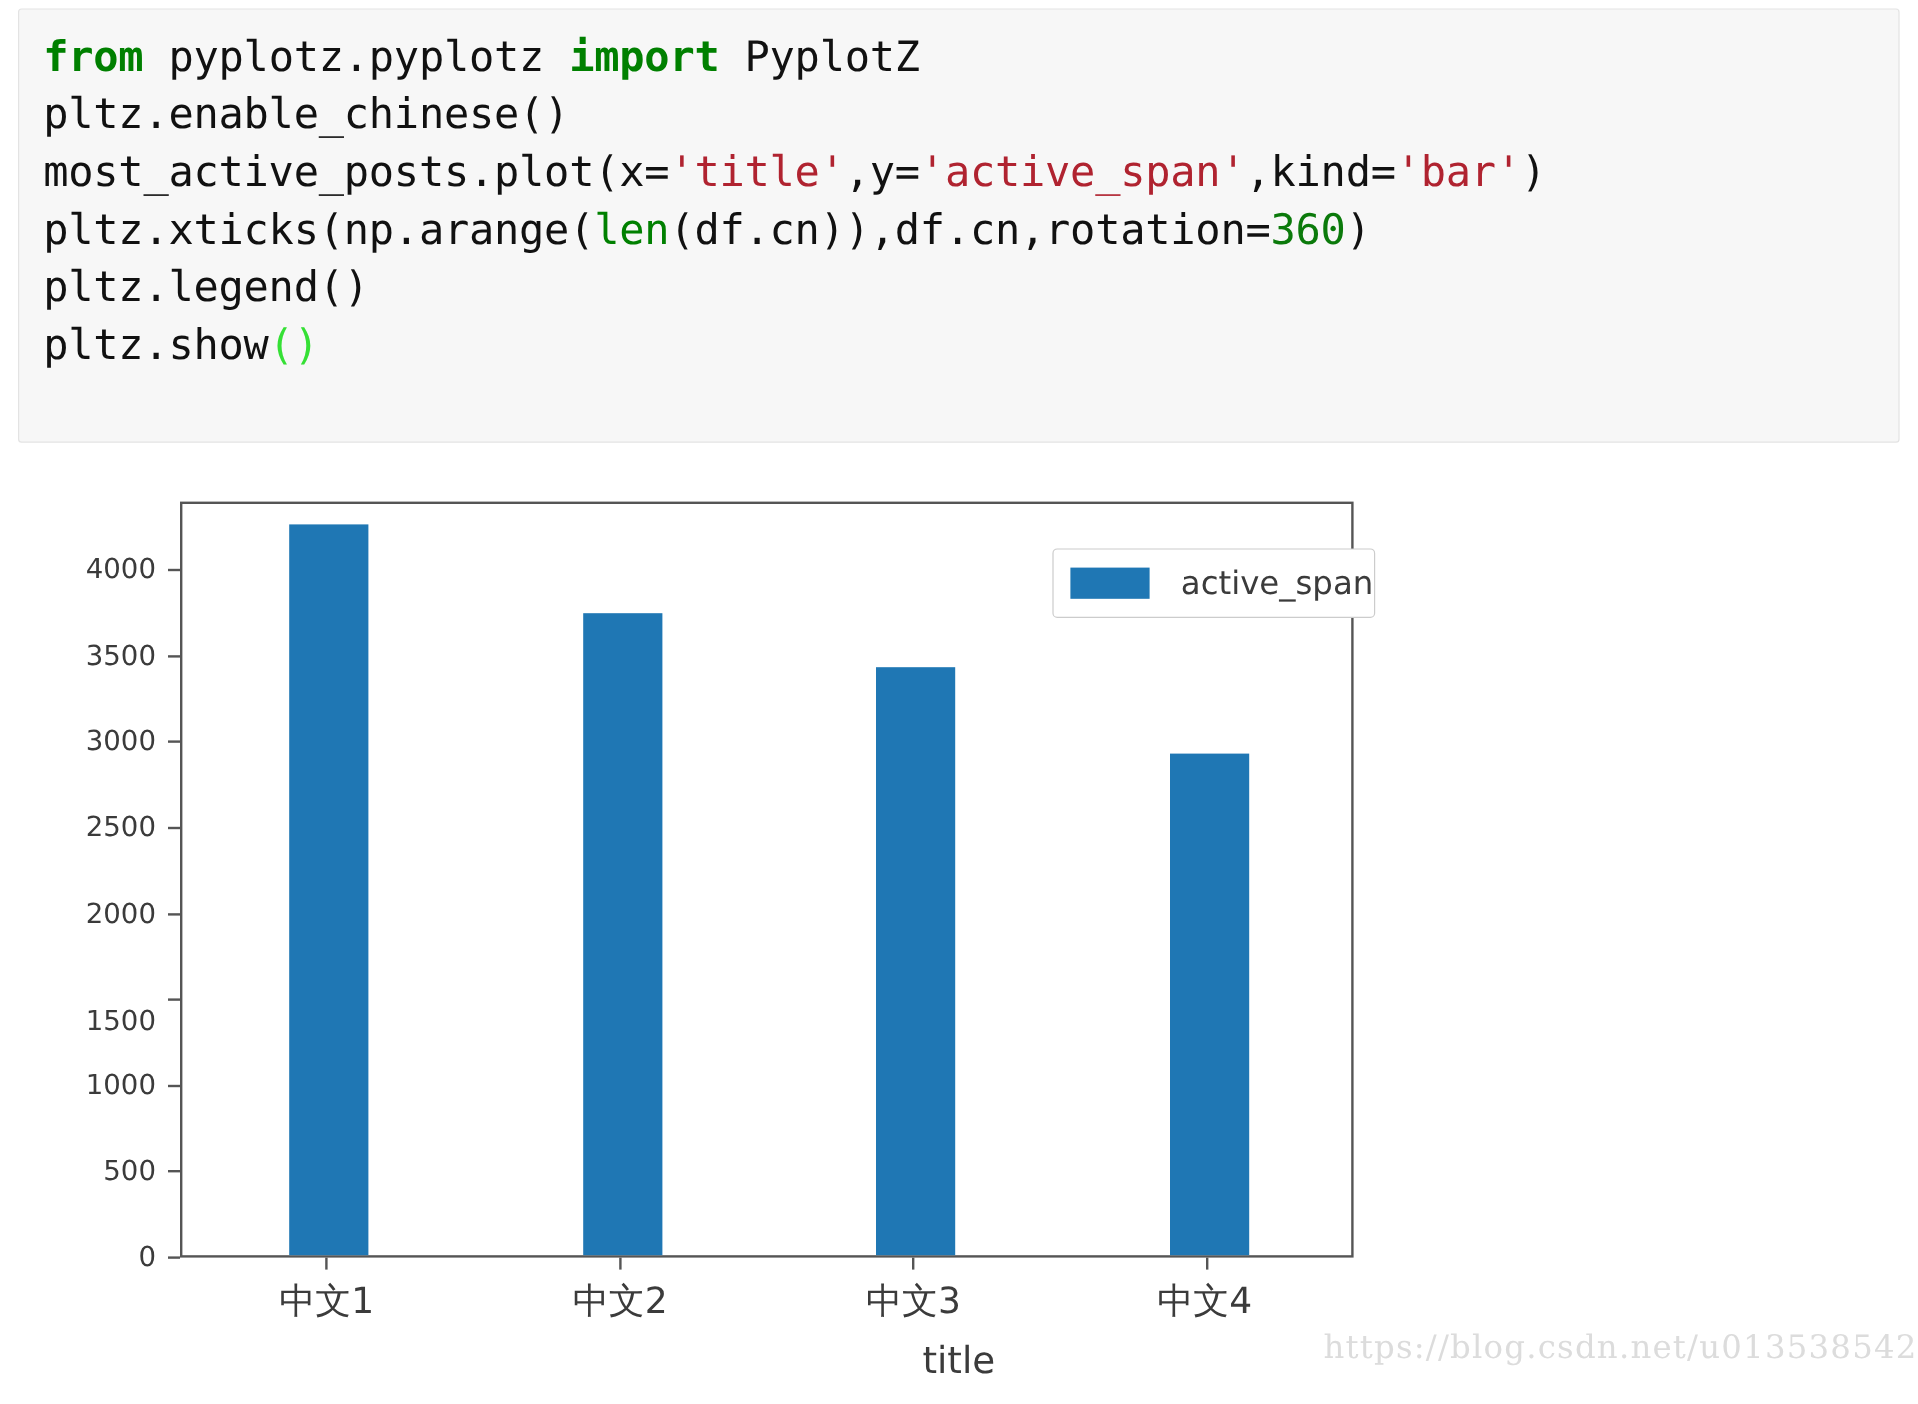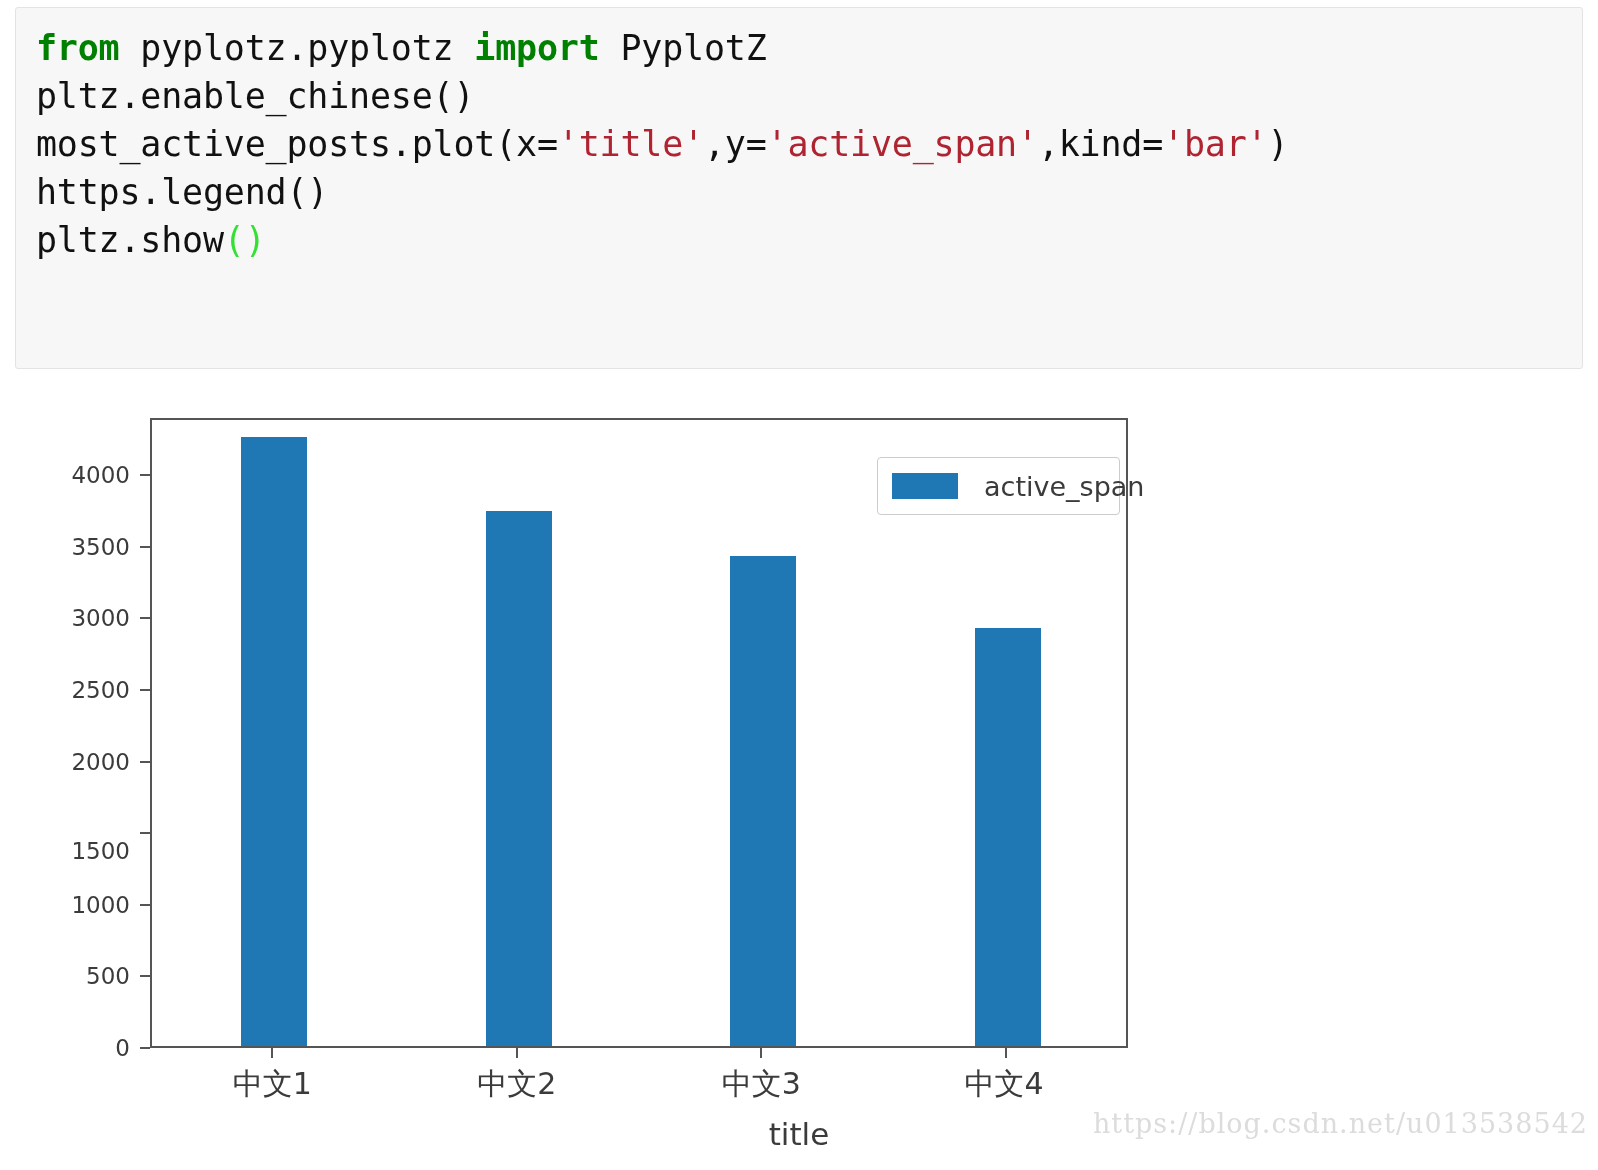--- a/index.html
+++ b/index.html
@@ -113,21 +113,21 @@
     font-family: "DejaVu Sans", sans-serif;
     font-size: 31px;
     color: #3b3b3b;
   }
 
   
   #legend {
     position: absolute;
     left: 725px;             
     top: 37px;
-    width: 243px;
+    width: 269px;
     height: 58px;
     background: #ffffff;
     border: 1px solid #cccccc;
     border-radius: 4px;
     display: flex;
     align-items: center;
     padding: 0 14px;
     box-sizing: border-box;
   }
   #legend-swatch {
@@ -140,43 +140,44 @@
     margin-left: 26px;
     font-family: "DejaVu Sans", sans-serif;
     font-size: 27px;
     color: #3b3b3b;
     white-space: nowrap;
   }
 
   
   #watermark {
     position: absolute;
-    right: 10px;
+    right: 0;
     top: 728px;
     font-family: "DejaVu Serif", "Liberation Serif", serif;
     font-size: 27px;
     color: #dcdcdc;
     letter-spacing: 1px;
     white-space: nowrap;
   }
 </style>
 </head>
 <body>
 
 <div id="code-cell">
 
   <div class="code-line"><span class="kw">from</span><span class="plain"> pyplotz.pyplotz </span><span class="kw">import</span><span class="plain"> PyplotZ</span></div>
 
 
   <div class="code-line"><span class="plain">pltz.enable_chinese()</span></div>
 
   <div class="code-line"><span class="plain">most_active_posts.plot(x=</span><span class="str">'title'</span><span class="plain">,y=</span><span class="str">'active_span'</span><span class="plain">,kind=</span><span class="str">'bar'</span><span class="plain">)</span></div>
 
-
-  <div class="code-line"><span class="plain">https.legend()</span></div>
+  <div class="code-line"><span class="plain">pltz.xticks(np.arange(</span><span class="builtin">len</span><span class="plain">(df.cn)),df.cn,rotation=</span><span class="num">360</span><span class="plain">)</span></div>
+
+  <div class="code-line"><span class="plain">pltz.legend()</span></div>
 
   <div class="code-line"><span class="plain">pltz.show</span><span class="paren-hl">()</span></div>
 
 </div>
 
 <div id="figure">
 
   <div id="plot-area">
     <div id="bars-layer">
         <div class="bar" style="left: 89.2425px; width: 66.015px; height: 608.523px; background: rgb(31, 119, 180);"></div>

